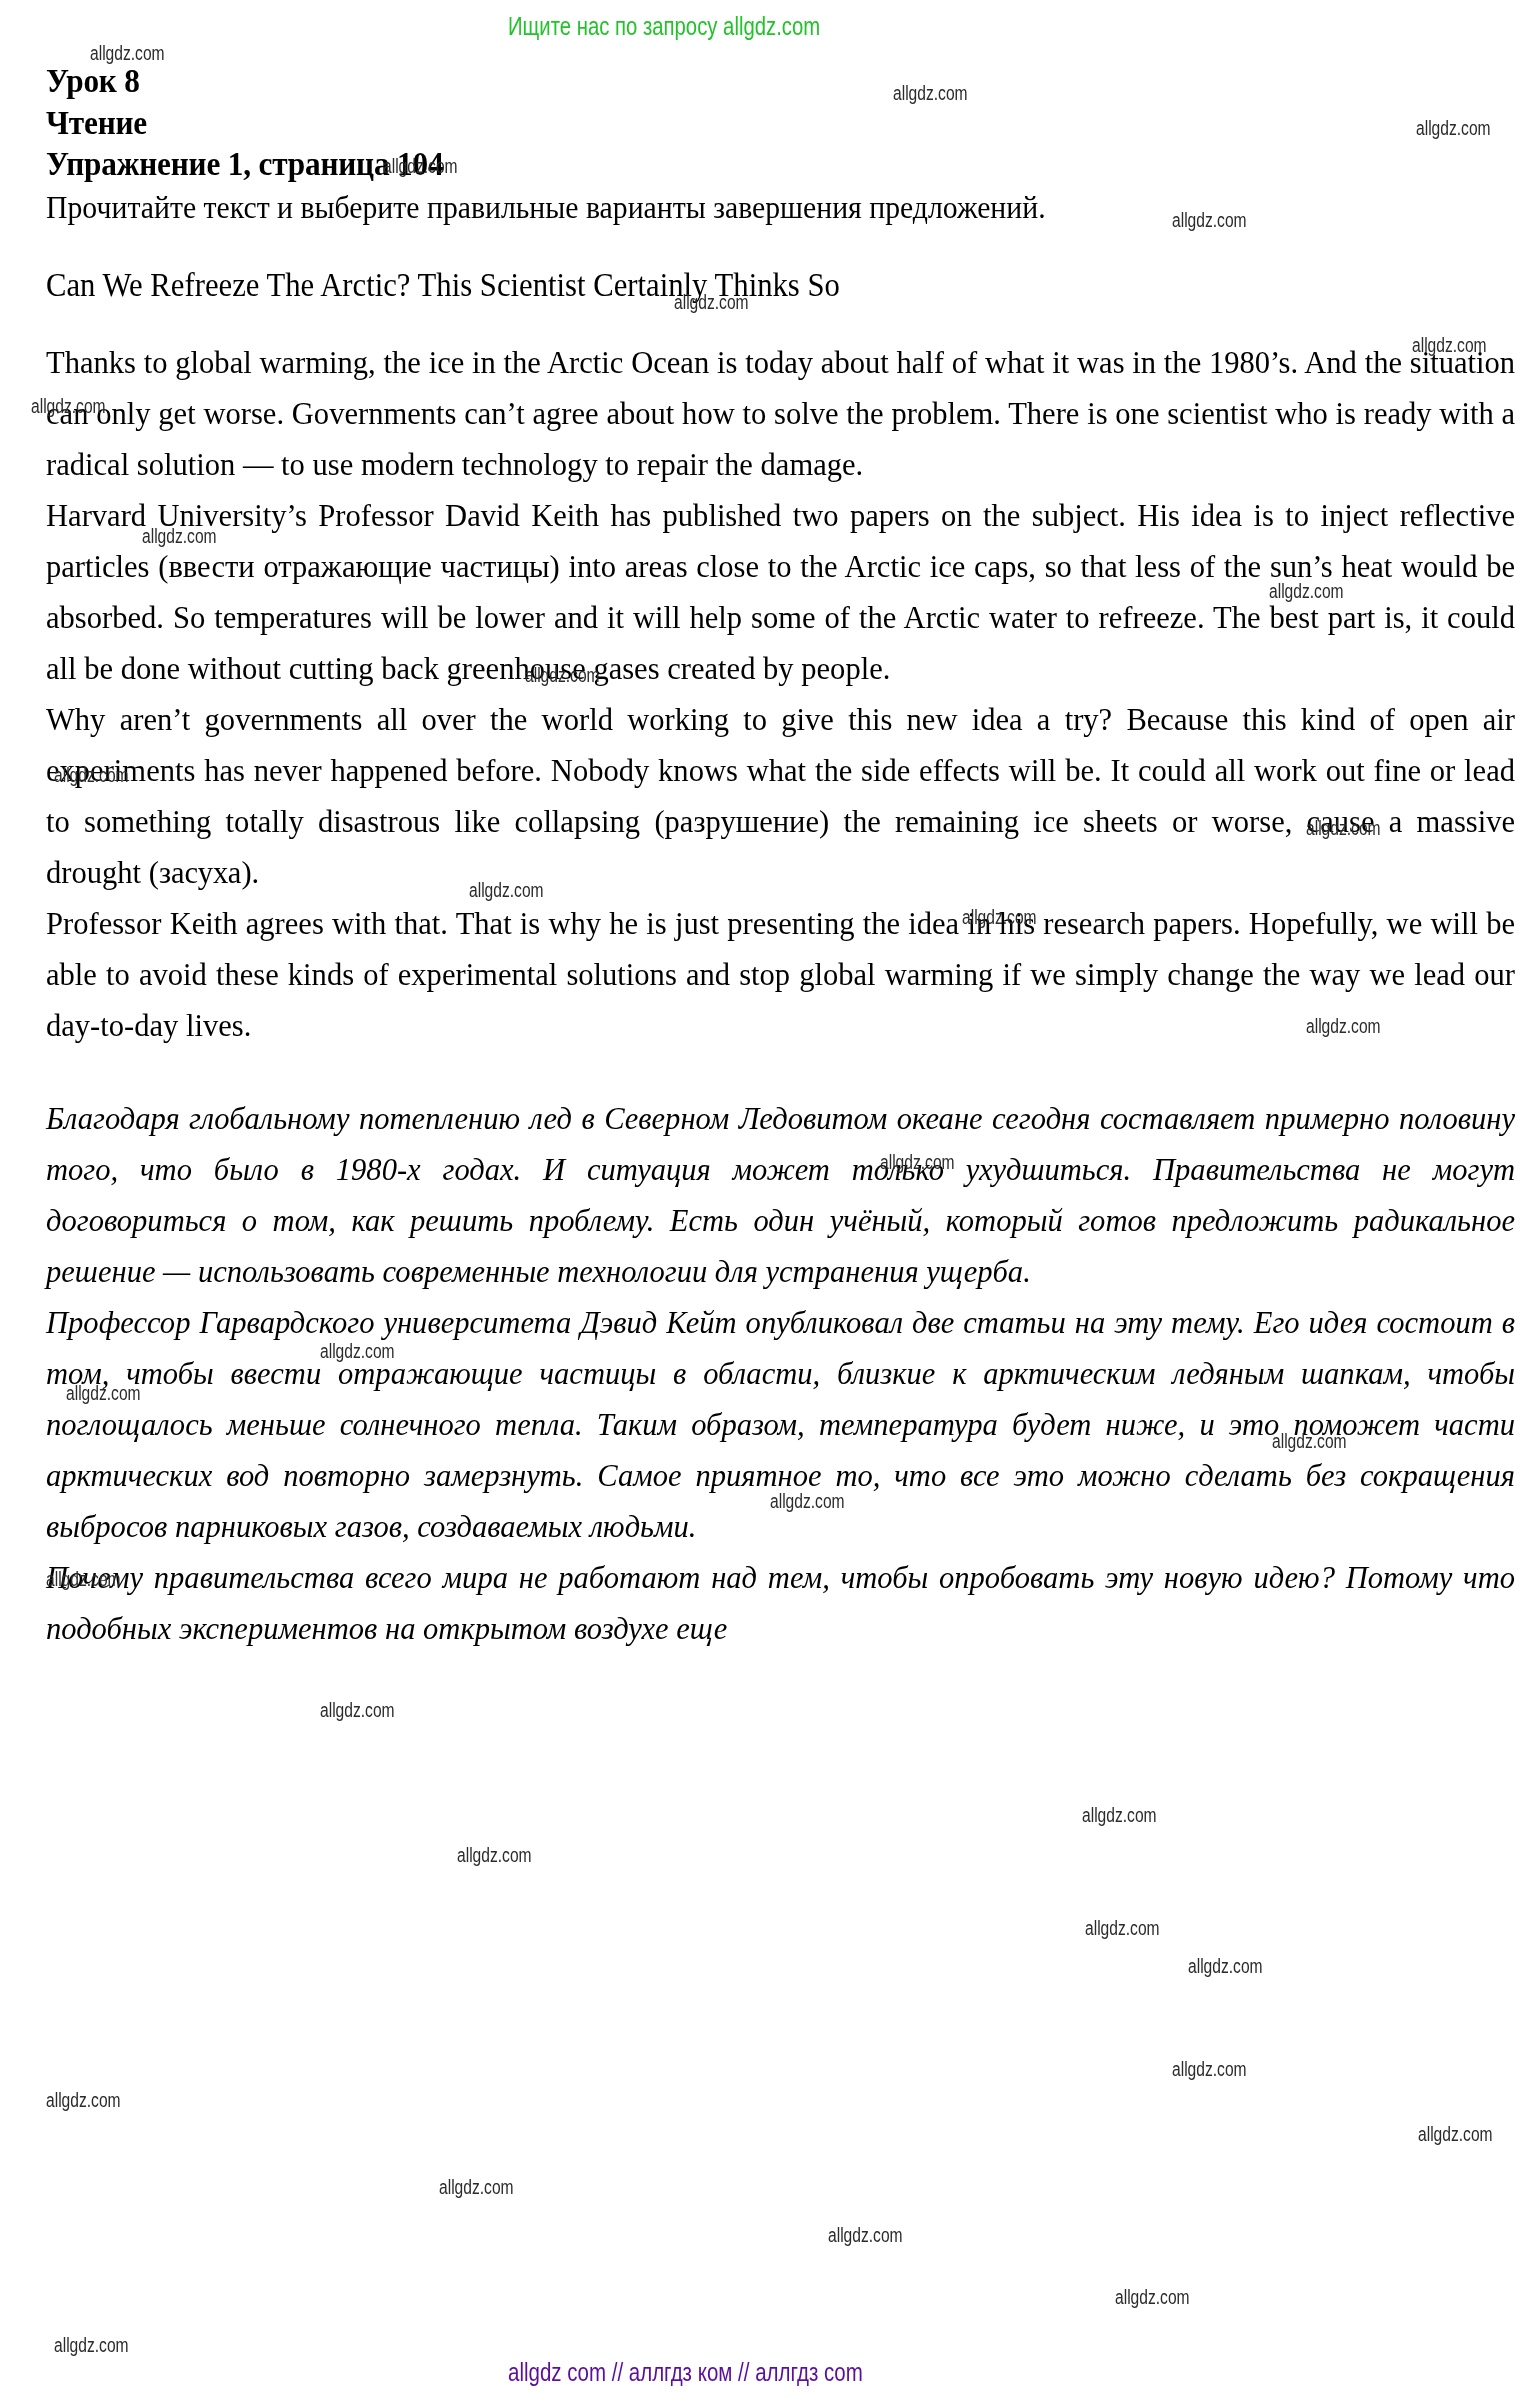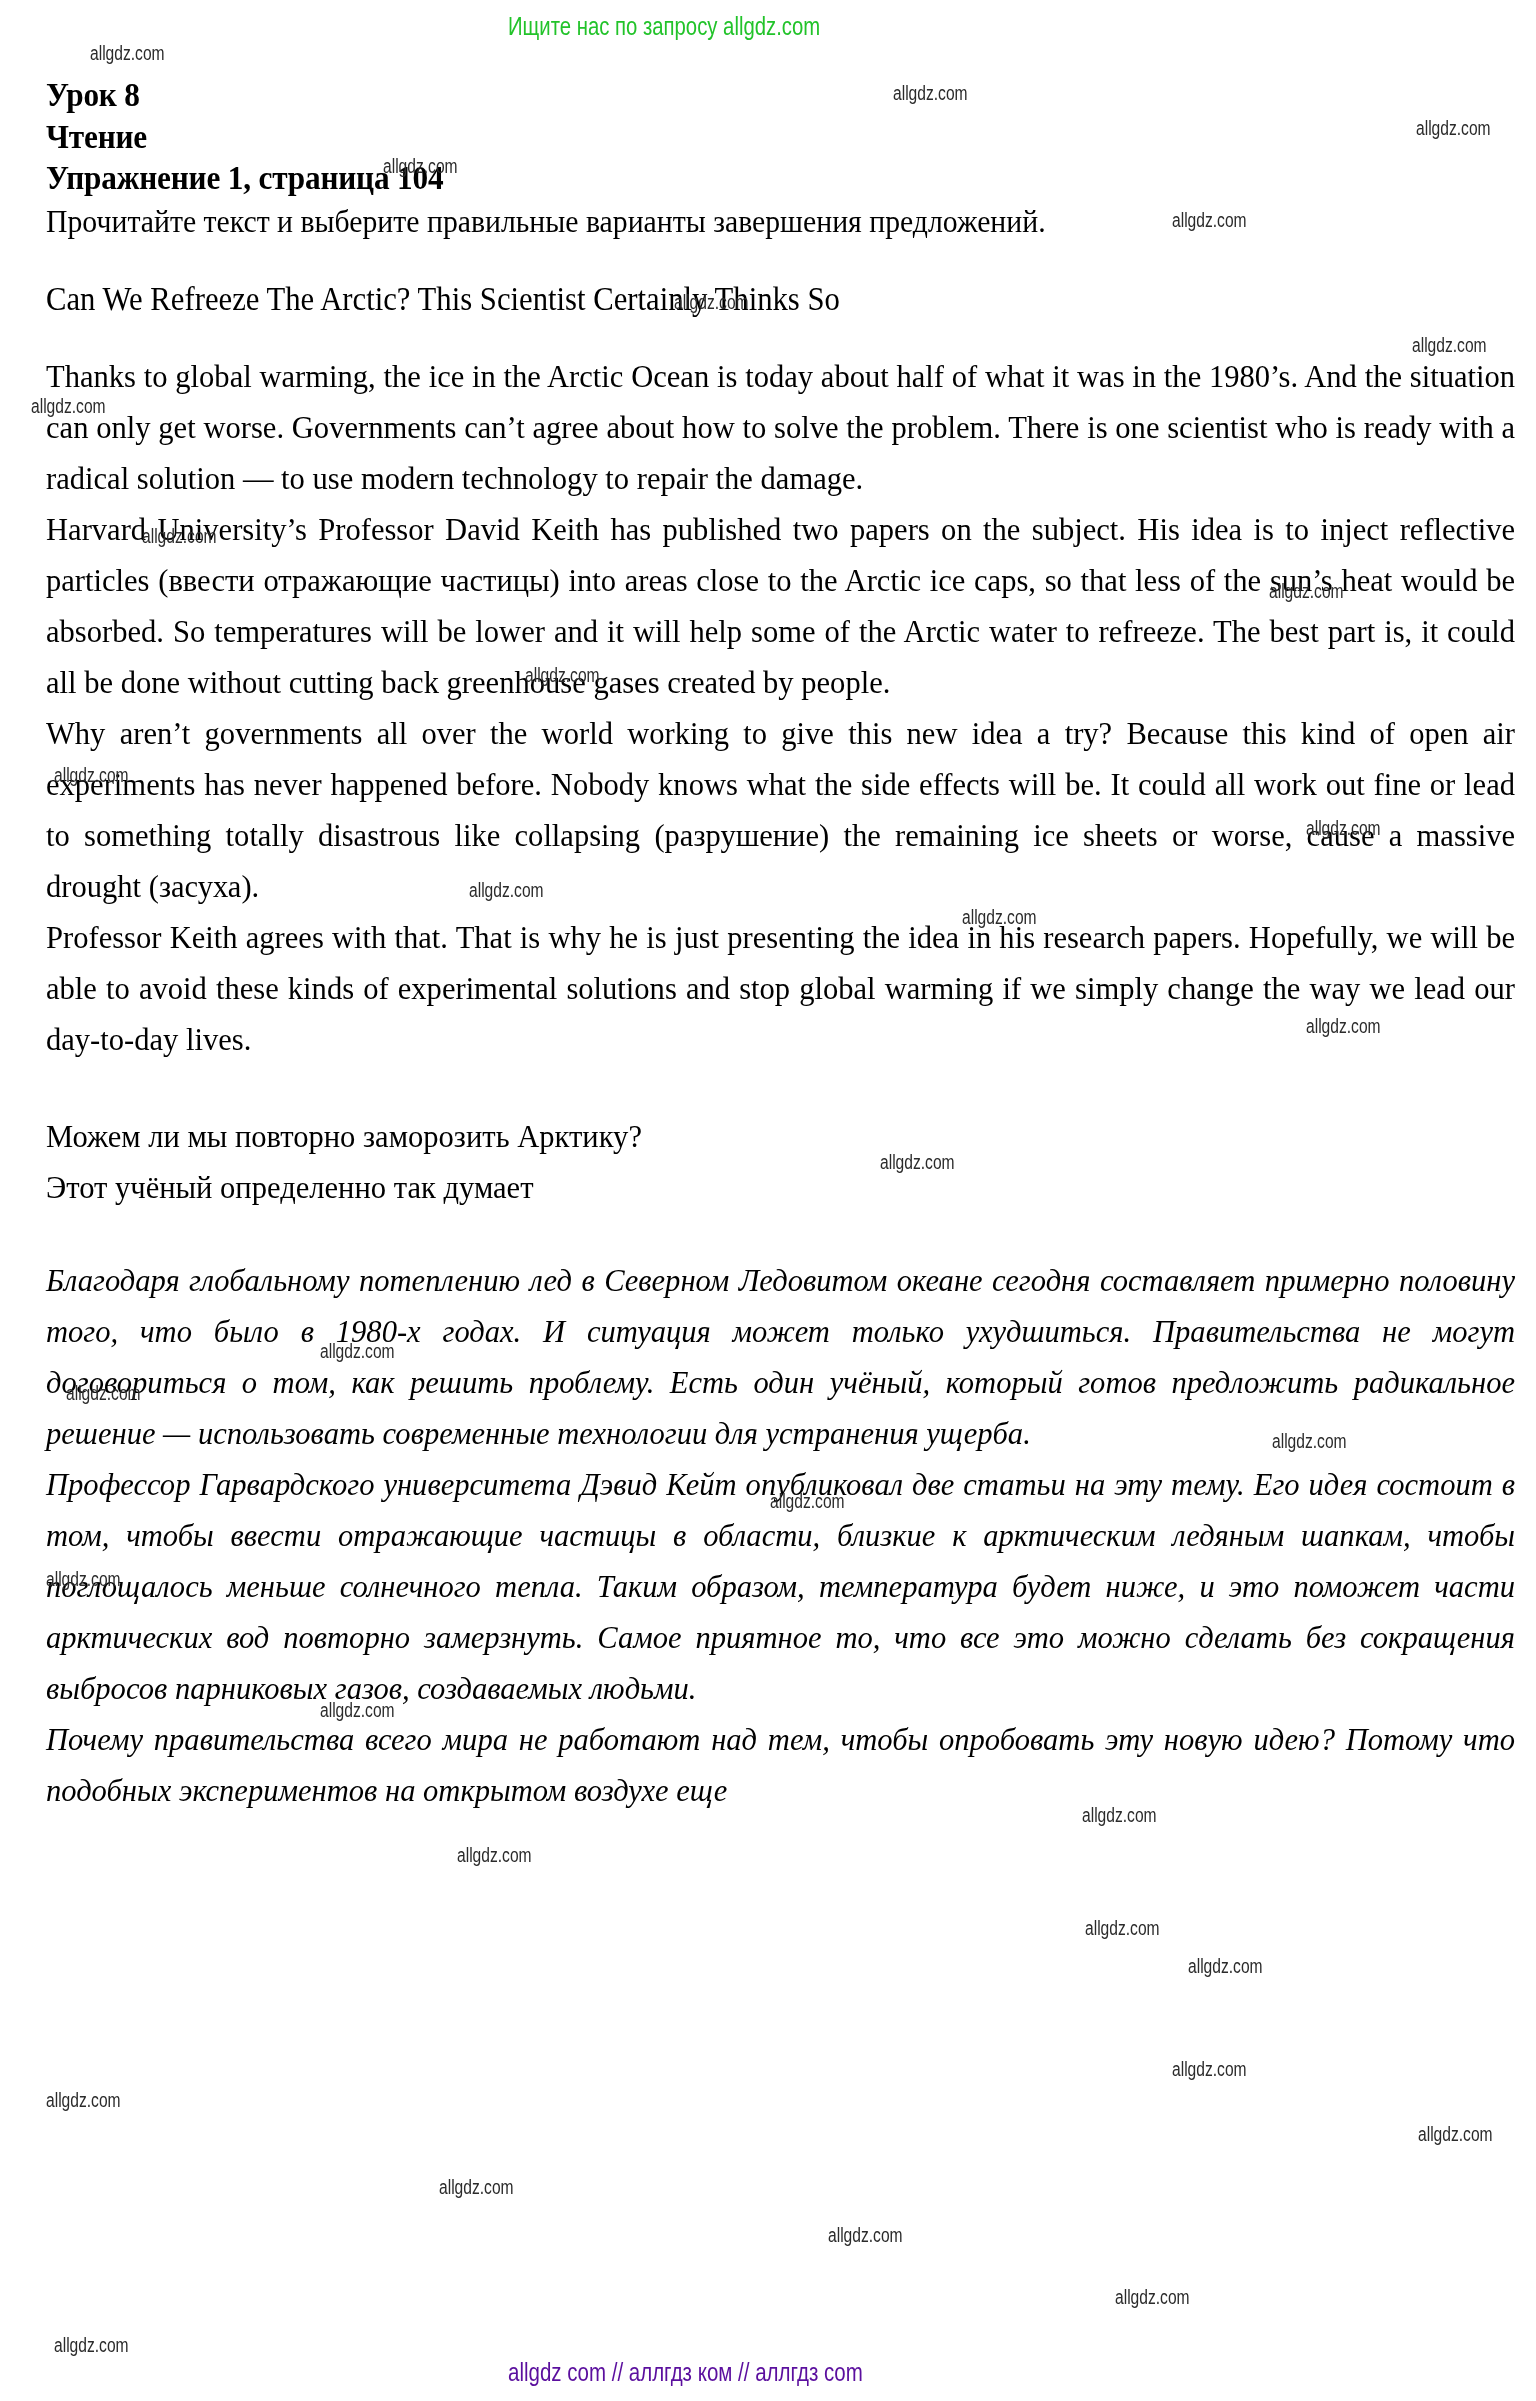--- a/index.html
+++ b/index.html
@@ -52,21 +52,21 @@
     white-space: nowrap;
     transform: scaleX(0.82);
     transform-origin: left top;
     z-index: 4;
   }
 
   
   .content {
     position: absolute;
     left: 46px;
-    top: 71px;
+    top: 57px;
     width: 1472px;
     z-index: 2;
   }
 
   .hd {
     font-weight: bold;
     font-size: 34px;
     line-height: 1.18;
     letter-spacing: -0.2px;
     transform: scaleX(0.92);
@@ -176,24 +176,20 @@
     <div class="eng-title">Can We Refreeze The Arctic? This Scientist Certainly Thinks So</div>
 
     <p class="para first-eng">Thanks to global warming, the ice in the Arctic Ocean is today about half of what it was in the 1980’s. And the situation can only get worse. Governments can’t agree about how to solve the problem. There is one scientist who is ready with a radical solution — to use modern technology to repair the damage.</p>
 
     <p class="para">Harvard University’s Professor David Keith has published two papers on the subject. His idea is to inject reflective particles (ввести отражающие частицы) into areas close to the Arctic ice caps, so that less of the sun’s heat would be absorbed. So temperatures will be lower and it will help some of the Arctic water to refreeze. The best part is, it could all be done without cutting back greenhouse gases created by people.</p>
 
     <p class="para">Why aren’t governments all over the world working to give this new idea a try? Because this kind of open air experiments has never happened before. Nobody knows what the side effects will be. It could all work out fine or lead to something totally disastrous like collapsing (разрушение) the remaining ice sheets or worse, cause a massive drought (засуха).</p>
 
     <p class="para">Professor Keith agrees with that. That is why he is just presenting the idea in his research papers. Hopefully, we will be able to avoid these kinds of experimental solutions and stop global warming if we simply change the way we lead our day-to-day lives.</p>
 
-    <div class="ru-title-block">
-      <div class="ru-title">Можем ли мы повторно заморозить Арктику?</div>
-      <div class="ru-title">Этот учёный определенно так думает</div>
-    </div>
 
     <div class="ru-block">
       <p class="para">Благодаря глобальному потеплению лед в Северном Ледовитом океане сегодня составляет примерно половину того, что было в 1980-х годах. И ситуация может только ухудшиться. Правительства не могут договориться о том, как решить проблему. Есть один учёный, который готов предложить радикальное решение — использовать современные технологии для устранения ущерба.</p>
 
       <p class="para">Профессор Гарвардского университета Дэвид Кейт опубликовал две статьи на эту тему. Его идея состоит в том, чтобы ввести отражающие частицы в области, близкие к арктическим ледяным шапкам, чтобы поглощалось меньше солнечного тепла. Таким образом, температура будет ниже, и это поможет части арктических вод повторно замерзнуть. Самое приятное то, что все это можно сделать без сокращения выбросов парниковых газов, создаваемых людьми.</p>
 
       <p class="para">Почему правительства всего мира не работают над тем, чтобы опробовать эту новую идею? Потому что подобных экспериментов на открытом воздухе еще</p>
     </div>
 
   </div>

